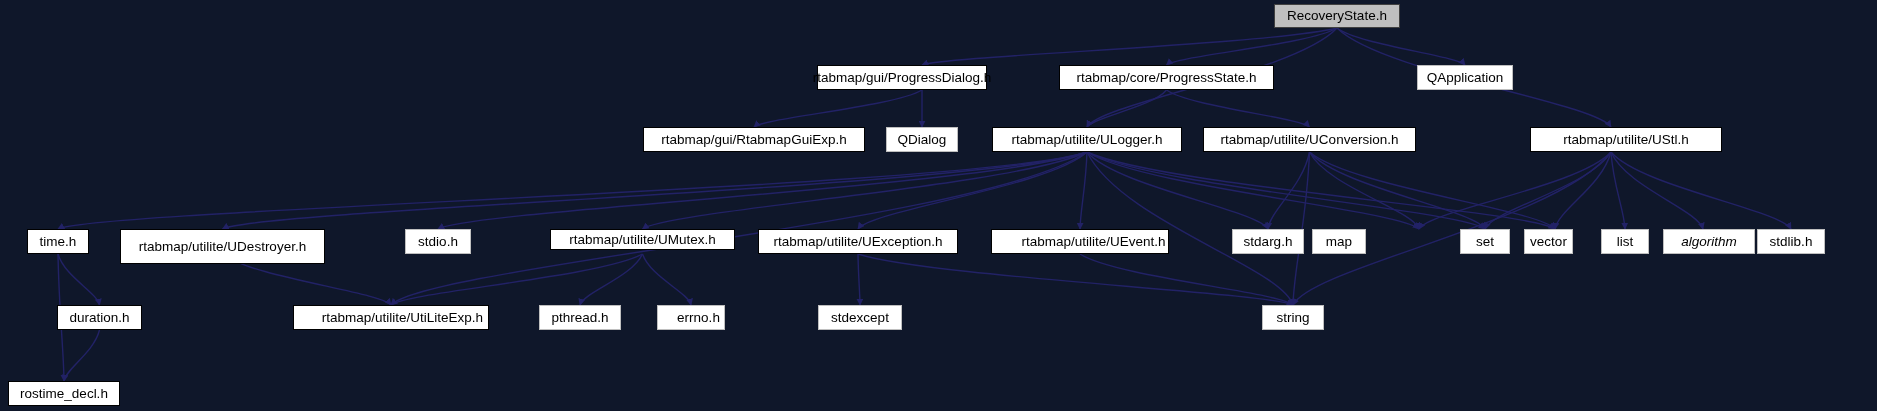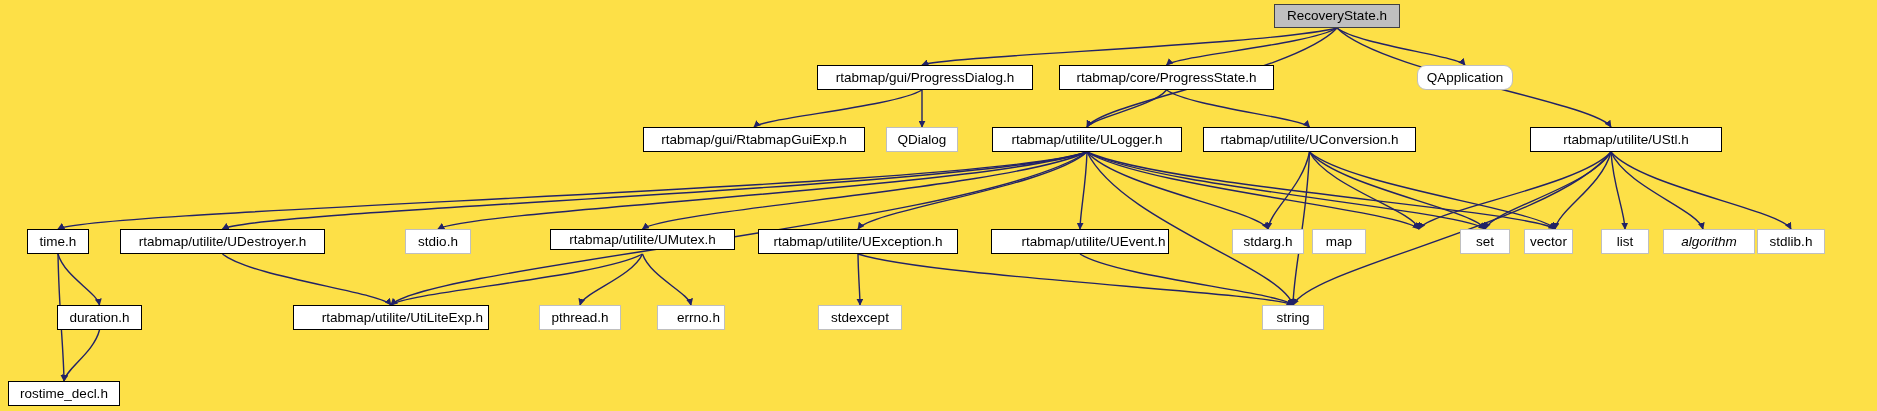--- a/index.html
+++ b/index.html
@@ -1,17 +1,17 @@
 <!DOCTYPE html>
 <html><head>
 <meta charset="utf-8">
 <style>
   html,body{margin:0;padding:0;background:#ffffff;}
   body{font-family:"Liberation Sans","DejaVu Sans",sans-serif;}
-  #graph{position:relative;width:1877px;height:411px;overflow:hidden;background:#fde047;}
+  #graph{position:relative;width:1877px;height:411px;overflow:hidden;background:#0f172a;}
   svg.edges{position:absolute;left:0;top:0;width:1877px;height:411px;}
   .node{
     position:absolute;
     box-sizing:border-box;
     display:flex;
     align-items:center;
     justify-content:center;
     font-size:13.5px;
     line-height:1;
     color:#000;
@@ -78,48 +78,48 @@
         <path d="M 642.5 254 C 650.5025 276.95, 688.09 292.25, 691 305" marker-end="url(#arrow)"></path>
         <path d="M 858 254 C 858.33 276.95, 859.88 292.25, 860 305" marker-end="url(#arrow)"></path>
         <path d="M 858 254 C 929.775 276.95, 1266.9 292.25, 1293 305" marker-end="url(#arrow)"></path>
         <path d="M 1080 254 C 1115.145 276.95, 1280.22 292.25, 1293 305" marker-end="url(#arrow)"></path>
       </g>
   </svg>
   <div id="node-layer">
       <div class="node root" style="left: 1274px; top: 4px; width: 126px; height: 24px;">
         <span>RecoveryState.h</span>
       </div>
-      <div class="node project" style="left: 817px; top: 65px; width: 216px; height: 25px;">
+      <div class="node project" style="left: 817px; top: 65px; width: 170px; height: 25px;">
         <span>rtabmap/gui/ProgressDialog.h</span>
       </div>
       <div class="node project" style="left: 1059px; top: 65px; width: 215px; height: 25px;">
         <span>rtabmap/core/ProgressState.h</span>
       </div>
-      <div class="node system" style="left: 1417px; top: 65px; width: 96px; height: 25px; border-radius: 9px;">
+      <div class="node system" style="left: 1417px; top: 65px; width: 96px; height: 25px;">
         <span>QApplication</span>
       </div>
       <div class="node project" style="left: 643px; top: 127px; width: 222px; height: 25px;">
         <span>rtabmap/gui/RtabmapGuiExp.h</span>
       </div>
       <div class="node system" style="left: 886px; top: 127px; width: 72px; height: 25px;">
         <span>QDialog</span>
       </div>
       <div class="node project" style="left: 992px; top: 127px; width: 190px; height: 25px;">
         <span>rtabmap/utilite/ULogger.h</span>
       </div>
       <div class="node project" style="left: 1203px; top: 127px; width: 213px; height: 25px;">
         <span>rtabmap/utilite/UConversion.h</span>
       </div>
       <div class="node project" style="left: 1530px; top: 127px; width: 192px; height: 25px;">
         <span>rtabmap/utilite/UStl.h</span>
       </div>
       <div class="node project" style="left: 27px; top: 229px; width: 62px; height: 25px;">
         <span>time.h</span>
       </div>
-      <div class="node project" style="left: 120px; top: 229px; width: 205px; height: 25px;">
+      <div class="node project" style="left: 120px; top: 229px; width: 205px; height: 35px;">
         <span>rtabmap/utilite/UDestroyer.h</span>
       </div>
       <div class="node system" style="left: 405px; top: 229px; width: 66px; height: 25px;">
         <span>stdio.h</span>
       </div>
       <div class="node project" style="left: 550px; top: 229px; width: 185px; height: 21px;">
         <span>rtabmap/utilite/UMutex.h</span>
       </div>
       <div class="node project" style="left: 758px; top: 229px; width: 200px; height: 25px;">
         <span>rtabmap/utilite/UException.h</span>

